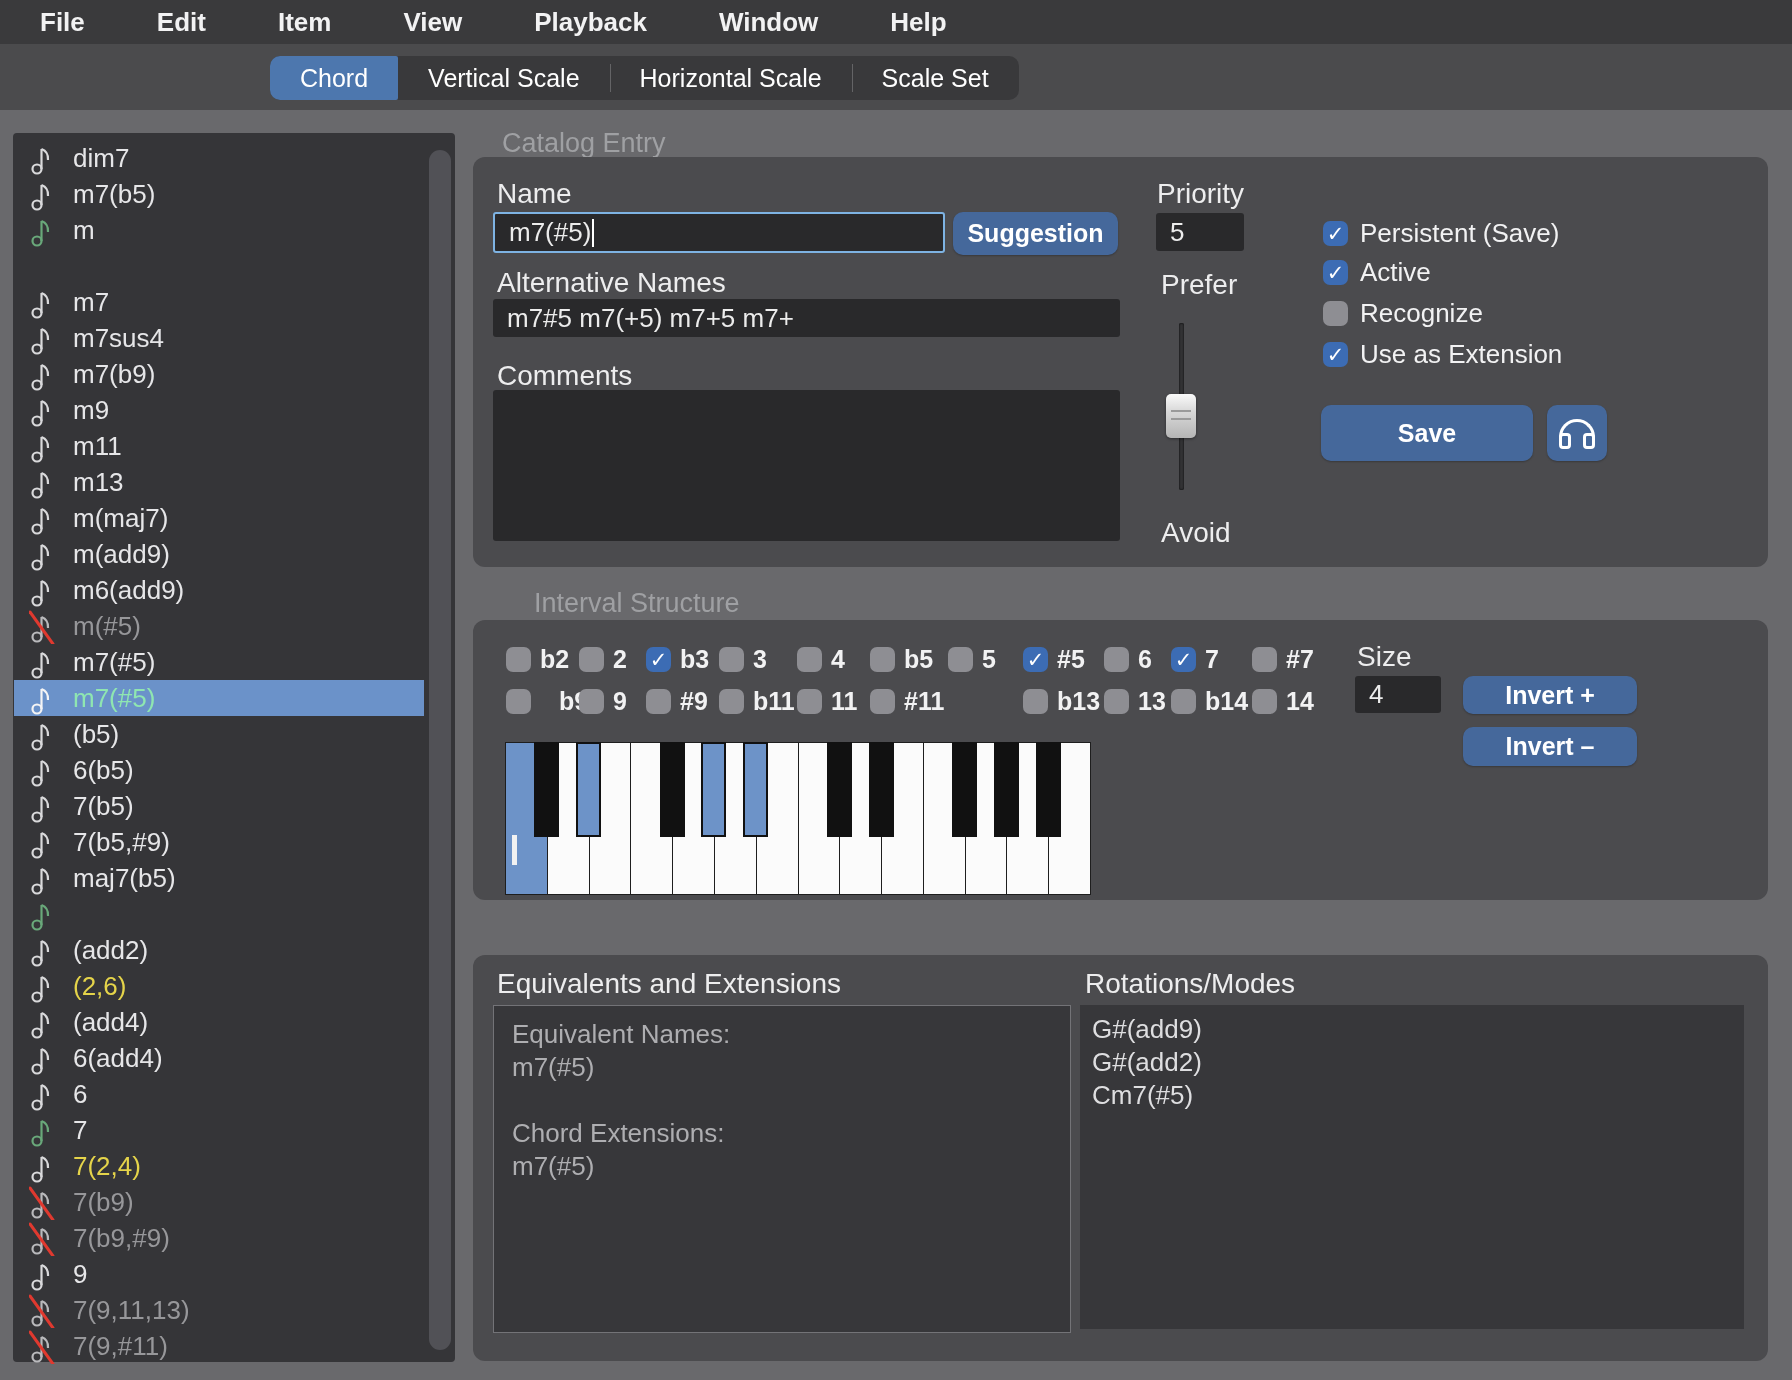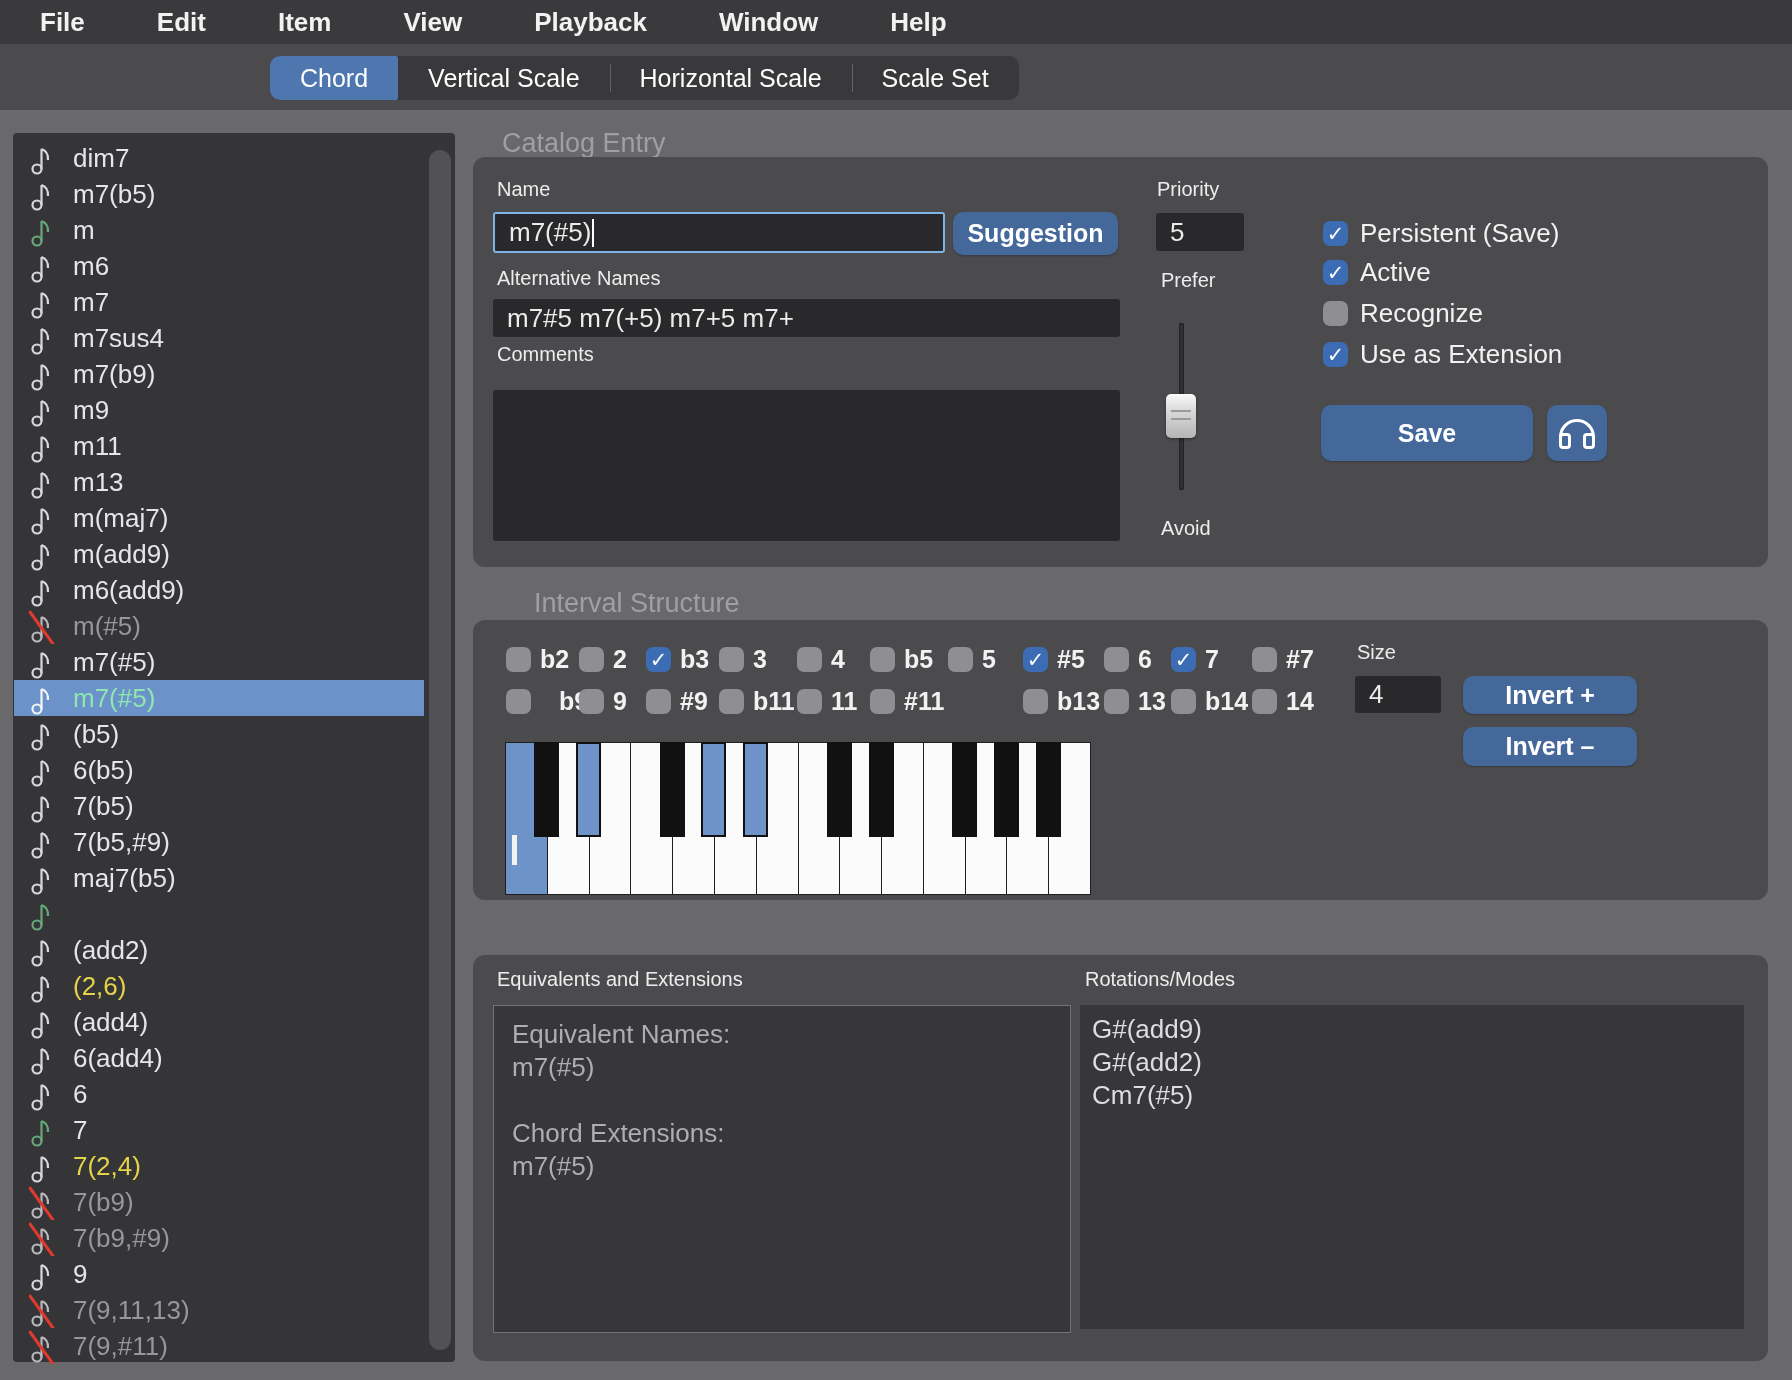--- a/index.html
+++ b/index.html
@@ -24,21 +24,21 @@
   .srow .icon-wrap{position:relative;width:26px;height:32px;margin-left:15px;flex:0 0 auto;}
   .srow .label{margin-left:18px;font-size:26px;color:#e6e6e8;white-space:nowrap;}
   .srow.dim .label{color:#97979a;}
   .srow.yellow .label{color:#e5d44a;}
   .srow.sel .label{color:#8fe6b1;}
   .scrollthumb{position:absolute;left:416px;top:17px;width:22px;height:1200px;background:#515156;border-radius:11px;}
 
   
   .panel{position:absolute;left:473px;width:1295px;background:#4b4b4e;border-radius:12px;}
   .sechdr{position:absolute;left:502px;color:#9fa0a3;font-size:27px;font-weight:500;}
-  .flabel{position:absolute;color:#ededee;font-size:20px;font-weight:500;white-space:nowrap;}
+  .flabel{position:absolute;color:#ededee;font-size:28px;font-weight:500;white-space:nowrap;}
   .dinput{position:absolute;background:#29292b;border-radius:3px;color:#ececec;font-size:26px;display:flex;align-items:center;padding:0 14px;white-space:pre;}
   .dinput.focus{border:2px solid #7eb3e3;}
   .cursorbar{display:inline-block;width:2px;height:28px;background:#ffffff;margin-left:1px;}
   .bluebtn{position:absolute;background:#45689b;border-radius:10px;color:#ffffff;font-size:25px;font-weight:700;display:flex;align-items:center;justify-content:center;cursor:default;box-shadow:0 1px 2px rgba(0,0,0,.25);}
 
   
   .cb{position:absolute;display:flex;align-items:center;}
   .cbbox{width:25px;height:25px;border-radius:7px;background:#8e8e93;display:flex;align-items:center;justify-content:center;flex:0 0 auto;}
   .cb.on .cbbox{background:#3c6cb4;}
   .cbbox .mark{color:#fff;font-size:21px;font-weight:700;line-height:1;display:none;}
@@ -120,30 +120,20 @@
       <div class="srow" style="top: 79px;">
         <span class="icon-wrap">
           <svg class="note-svg" width="26" height="34" viewBox="0 0 26 34">
             <circle cx="8" cy="27" r="4.5" fill="none" stroke="#69a87a" stroke-width="2.2"></circle>
             <line x1="12.5" y1="27" x2="12.5" y2="7" stroke="#69a87a" stroke-width="2.2"></line>
             <path d="M12.5 7 q7 2.5 6.5 11" fill="none" stroke="#69a87a" stroke-width="2.2"></path>
           </svg>
         </span>
         <span class="label">m</span>
       </div>
-      <div class="srow" style="top: 115px;">
-        <span class="icon-wrap">
-          <svg class="note-svg" width="26" height="34" viewBox="0 0 26 34">
-            <circle cx="8" cy="27" r="4.5" fill="none" stroke="#d9d9db" stroke-width="2.2"></circle>
-            <line x1="12.5" y1="27" x2="12.5" y2="7" stroke="#d9d9db" stroke-width="2.2"></line>
-            <path d="M12.5 7 q7 2.5 6.5 11" fill="none" stroke="#d9d9db" stroke-width="2.2"></path>
-          </svg>
-        </span>
-        <span class="label">m6</span>
-      </div>
       <div class="srow" style="top: 151px;">
         <span class="icon-wrap">
           <svg class="note-svg" width="26" height="34" viewBox="0 0 26 34">
             <circle cx="8" cy="27" r="4.5" fill="none" stroke="#d9d9db" stroke-width="2.2"></circle>
             <line x1="12.5" y1="27" x2="12.5" y2="7" stroke="#d9d9db" stroke-width="2.2"></line>
             <path d="M12.5 7 q7 2.5 6.5 11" fill="none" stroke="#d9d9db" stroke-width="2.2"></path>
           </svg>
         </span>
         <span class="label">m7</span>
       </div>
@@ -451,21 +441,21 @@
   <div class="dinput focus" style="left:493px;top:212px;width:452px;height:41px;">
     <span>m7(#5)</span><span class="cursorbar"></span>
   </div>
   <div class="bluebtn" style="left:953px;top:212px;width:165px;height:43px;">Suggestion</div>
 
   <div class="flabel" style="left:497px;top:267px;">Alternative Names</div>
   <div class="dinput" style="left:493px;top:299px;width:627px;height:38px;">
     <span>m7#5 m7(+5) m7+5 m7+</span>
   </div>
 
-  <div class="flabel" style="left:497px;top:343px;">Comments</div>
+  <div class="flabel" style="left:497px;top:360px;">Comments</div>
   <div class="dinput" style="left:493px;top:390px;width:627px;height:151px;align-items:flex-start;padding-top:6px;">
     <span></span>
   </div>
 
   <div class="flabel" style="left:1157px;top:178px;">Priority</div>
   <div class="dinput" style="left:1156px;top:213px;width:88px;height:38px;">
     <span>5</span>
   </div>
 
   <div class="flabel" style="left:1161px;top:269px;">Prefer</div>

